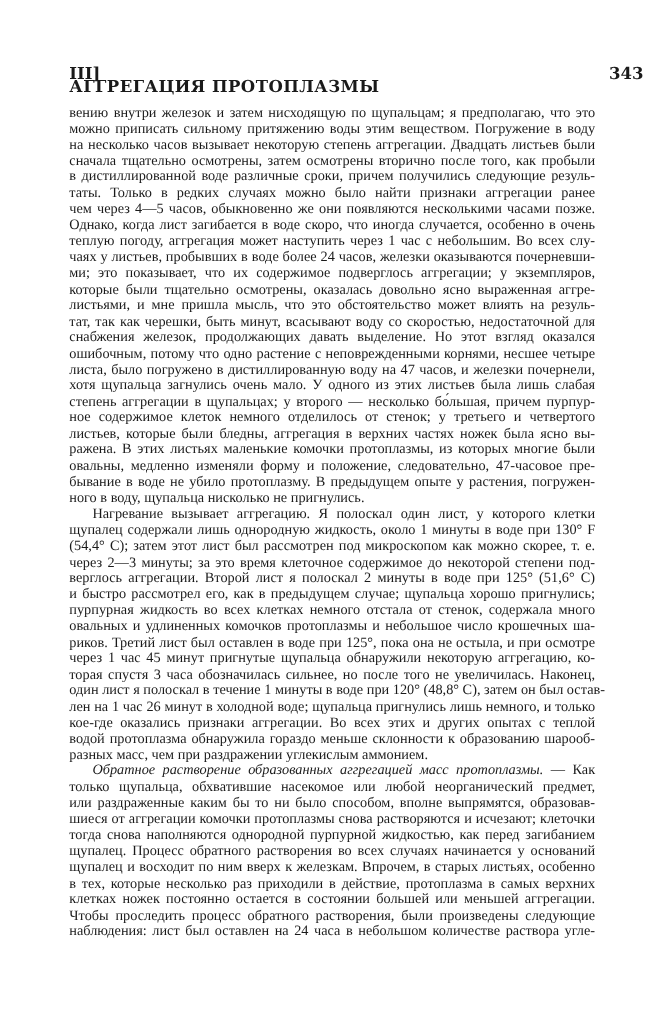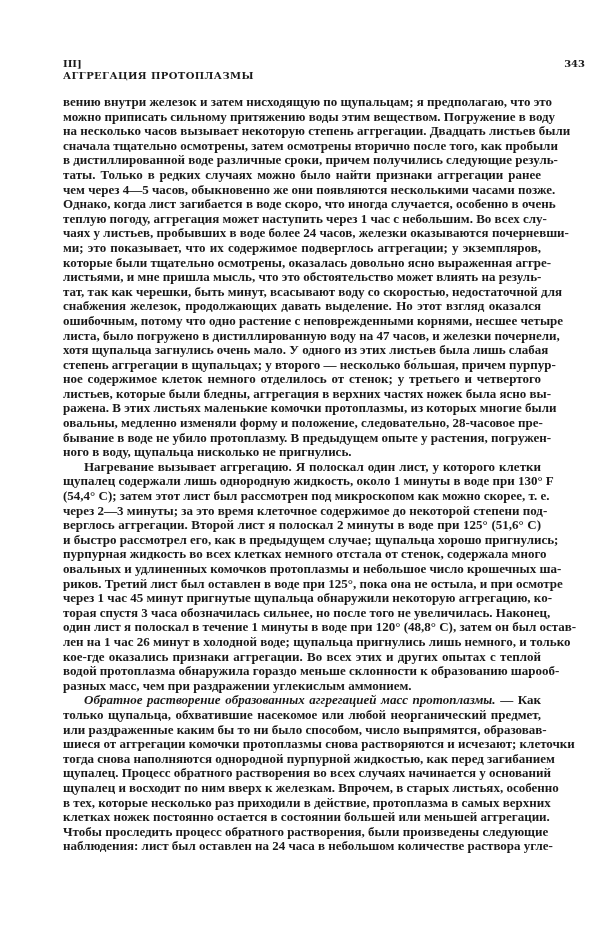--- a/index.html
+++ b/index.html
@@ -1,24 +1,24 @@
 <!DOCTYPE html>
 <html><head>
 <meta charset="utf-8">
 <style>
   html, body { margin: 0; padding: 0; background: #ffffff; }
   body { width: 600px; height: 933px; position: relative; overflow: hidden; color: #1a1a1a; }
   .page-header { position: absolute; top: 58px; left: 63px; width: 500px; height: 16px;
-    font-family: "DejaVu Serif", serif; font-size: 10px; font-weight: bold; }
+    font-family: "DejaVu Serif", serif; font-size: 15px; font-weight: bold; }
   .hdr-left { position: absolute; left: 0; top: 0; }
   .hdr-center { position: absolute; left: 0; right: 0; top: 12px; text-align: left; letter-spacing: 0.4px; }
   .hdr-right { position: absolute; right: -22px; top: 0; }
   .body-text { position: absolute; top: 95px; left: 63px; width: 478px;
     font-family: "Liberation Serif", serif; font-size: 13px; line-height: 14.6px; }
-  .line { display: block; height: 14.6px; white-space: nowrap; text-align: justify; text-align-last: justify; overflow: visible; font-weight: bold; }
+  .line { display: block; height: 14.6px; white-space: nowrap; text-align: justify; text-align-last: justify; overflow: visible; }
   .line.last { text-align-last: left; }
   .line.indent { padding-left: 21px; }
   .italic { font-style: italic; }
   p { margin: 0; }
 </style>
 </head>
 <body>
 
 <div class="page-header">
   <span class="hdr-left">III]</span>
@@ -43,21 +43,21 @@
       <span class="line">листьями, и мне пришла мысль, что это обстоятельство может влиять на резуль-</span>
       <span class="line">тат, так как черешки, быть минут, всасывают воду со скоростью, недостаточной для</span>
       <span class="line">снабжения железок, продолжающих давать выделение. Но этот взгляд оказался</span>
       <span class="line">ошибочным, потому что одно растение с неповрежденными корнями, несшее четыре</span>
       <span class="line">листа, было погружено в дистиллированную воду на 47 часов, и железки почернели,</span>
       <span class="line">хотя щупальца загнулись очень мало. У одного из этих листьев была лишь слабая</span>
       <span class="line">степень аггрегации в щупальцах; у второго — несколько бо́льшая, причем пурпур-</span>
       <span class="line">ное содержимое клеток немного отделилось от стенок; у третьего и четвертого</span>
       <span class="line">листьев, которые были бледны, аггрегация в верхних частях ножек была ясно вы-</span>
       <span class="line">ражена. В этих листьях маленькие комочки протоплазмы, из которых многие были</span>
-      <span class="line">овальны, медленно изменяли форму и положение, следовательно, 28-часовое пре-</span>
+      <span class="line">овальны, медленно изменяли форму и положение, следовательно, 47-часовое пре-</span>
       <span class="line">бывание в воде не убило протоплазму. В предыдущем опыте у растения, погружен-</span>
       <span class="line last">ного в воду, щупальца нисколько не пригнулись.</span>
     </p>
   <p id="para-1">
       <span class="line indent">Нагревание вызывает аггрегацию. Я полоскал один лист, у которого клетки</span>
       <span class="line">щупалец содержали лишь однородную жидкость, около 1 минуты в воде при 130° F</span>
       <span class="line">(54,4° C); затем этот лист был рассмотрен под микроскопом как можно скорее, т. е.</span>
       <span class="line">через 2—3 минуты; за это время клеточное содержимое до некоторой степени под-</span>
       <span class="line">верглось аггрегации. Второй лист я полоскал 2 минуты в воде при 125° (51,6° C)</span>
       <span class="line">и быстро рассмотрел его, как в предыдущем случае; щупальца хорошо пригнулись;</span>
@@ -68,21 +68,21 @@
       <span class="line">торая спустя 3 часа обозначилась сильнее, но после того не увеличилась. Наконец,</span>
       <span class="line">один лист я полоскал в течение 1 минуты в воде при 120° (48,8° C), затем он был остав-</span>
       <span class="line">лен на 1 час 26 минут в холодной воде; щупальца пригнулись лишь немного, и только</span>
       <span class="line">кое-где оказались признаки аггрегации. Во всех этих и других опытах с теплой</span>
       <span class="line">водой протоплазма обнаружила гораздо меньше склонности к образованию шарооб-</span>
       <span class="line last">разных масс, чем при раздражении углекислым аммонием.</span>
     </p>
   <p id="para-2">
       <span class="line indent"><span class="italic">Обратное растворение образованных аггрегацией масс протоплазмы.</span> <span>— Как</span></span>
       <span class="line">только щупальца, обхватившие насекомое или любой неорганический предмет,</span>
-      <span class="line">или раздраженные каким бы то ни было способом, число выпрямятся, образовав-</span>
+      <span class="line">или раздраженные каким бы то ни было способом, вполне выпрямятся, образовав-</span>
       <span class="line">шиеся от аггрегации комочки протоплазмы снова растворяются и исчезают; клеточки</span>
       <span class="line">тогда снова наполняются однородной пурпурной жидкостью, как перед загибанием</span>
       <span class="line">щупалец. Процесс обратного растворения во всех случаях начинается у оснований</span>
       <span class="line">щупалец и восходит по ним вверх к железкам. Впрочем, в старых листьях, особенно</span>
       <span class="line">в тех, которые несколько раз приходили в действие, протоплазма в самых верхних</span>
       <span class="line">клетках ножек постоянно остается в состоянии большей или меньшей аггрегации.</span>
       <span class="line">Чтобы проследить процесс обратного растворения, были произведены следующие</span>
       <span class="line">наблюдения: лист был оставлен на 24 часа в небольшом количестве раствора угле-</span>
     </p>
 </div>

